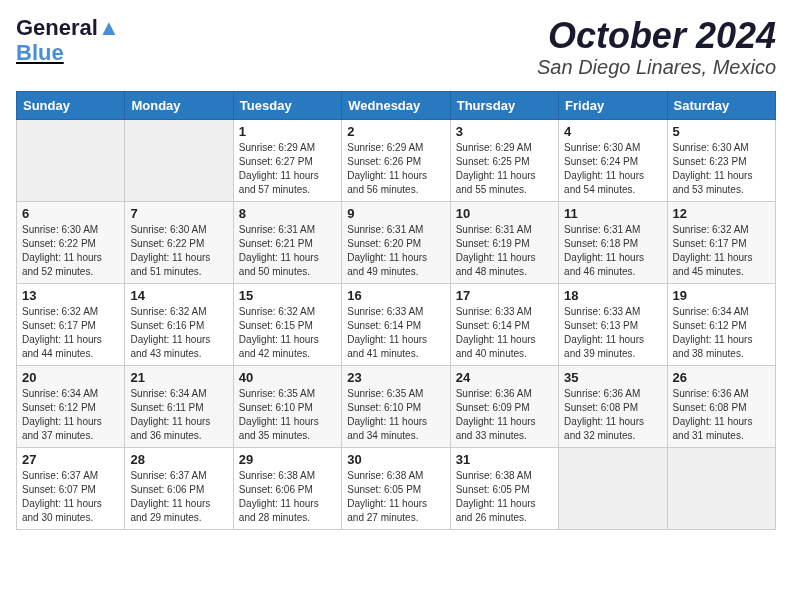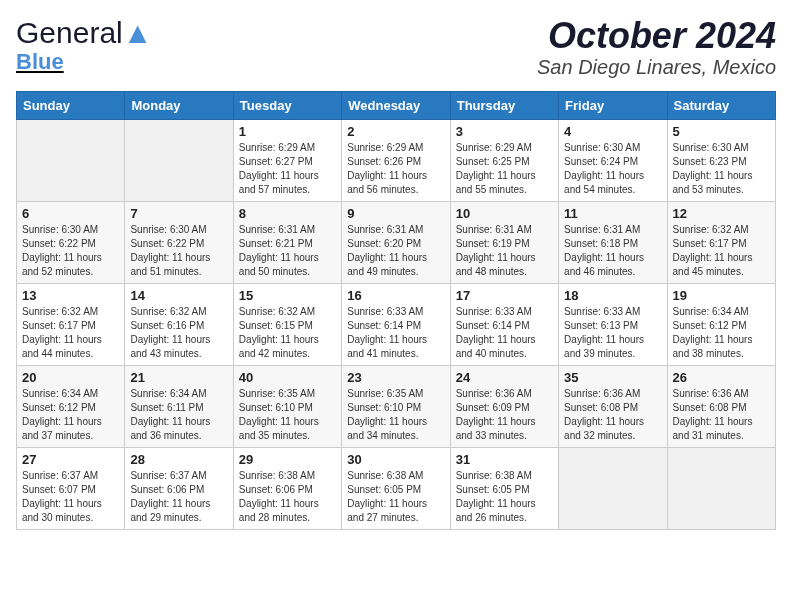--- a/index.html
+++ b/index.html
@@ -15,22 +15,22 @@
       justify-content: space-between;
       align-items: flex-start;
       margin-bottom: 12px;
     }
     .logo {
       display: flex;
       flex-direction: column;
       align-items: flex-start;
     }
     .logo-text {
-      font-size: 30px;
-      font-weight: normal;
+      font-size: 22px;
+      font-weight: bold;
       color: #1a1a2e;
       line-height: 1.1;
     }
     .logo-text span {
       color: #4a90d9;
     }
     .title-block {
       text-align: right;
       font-style: italic;
     }

